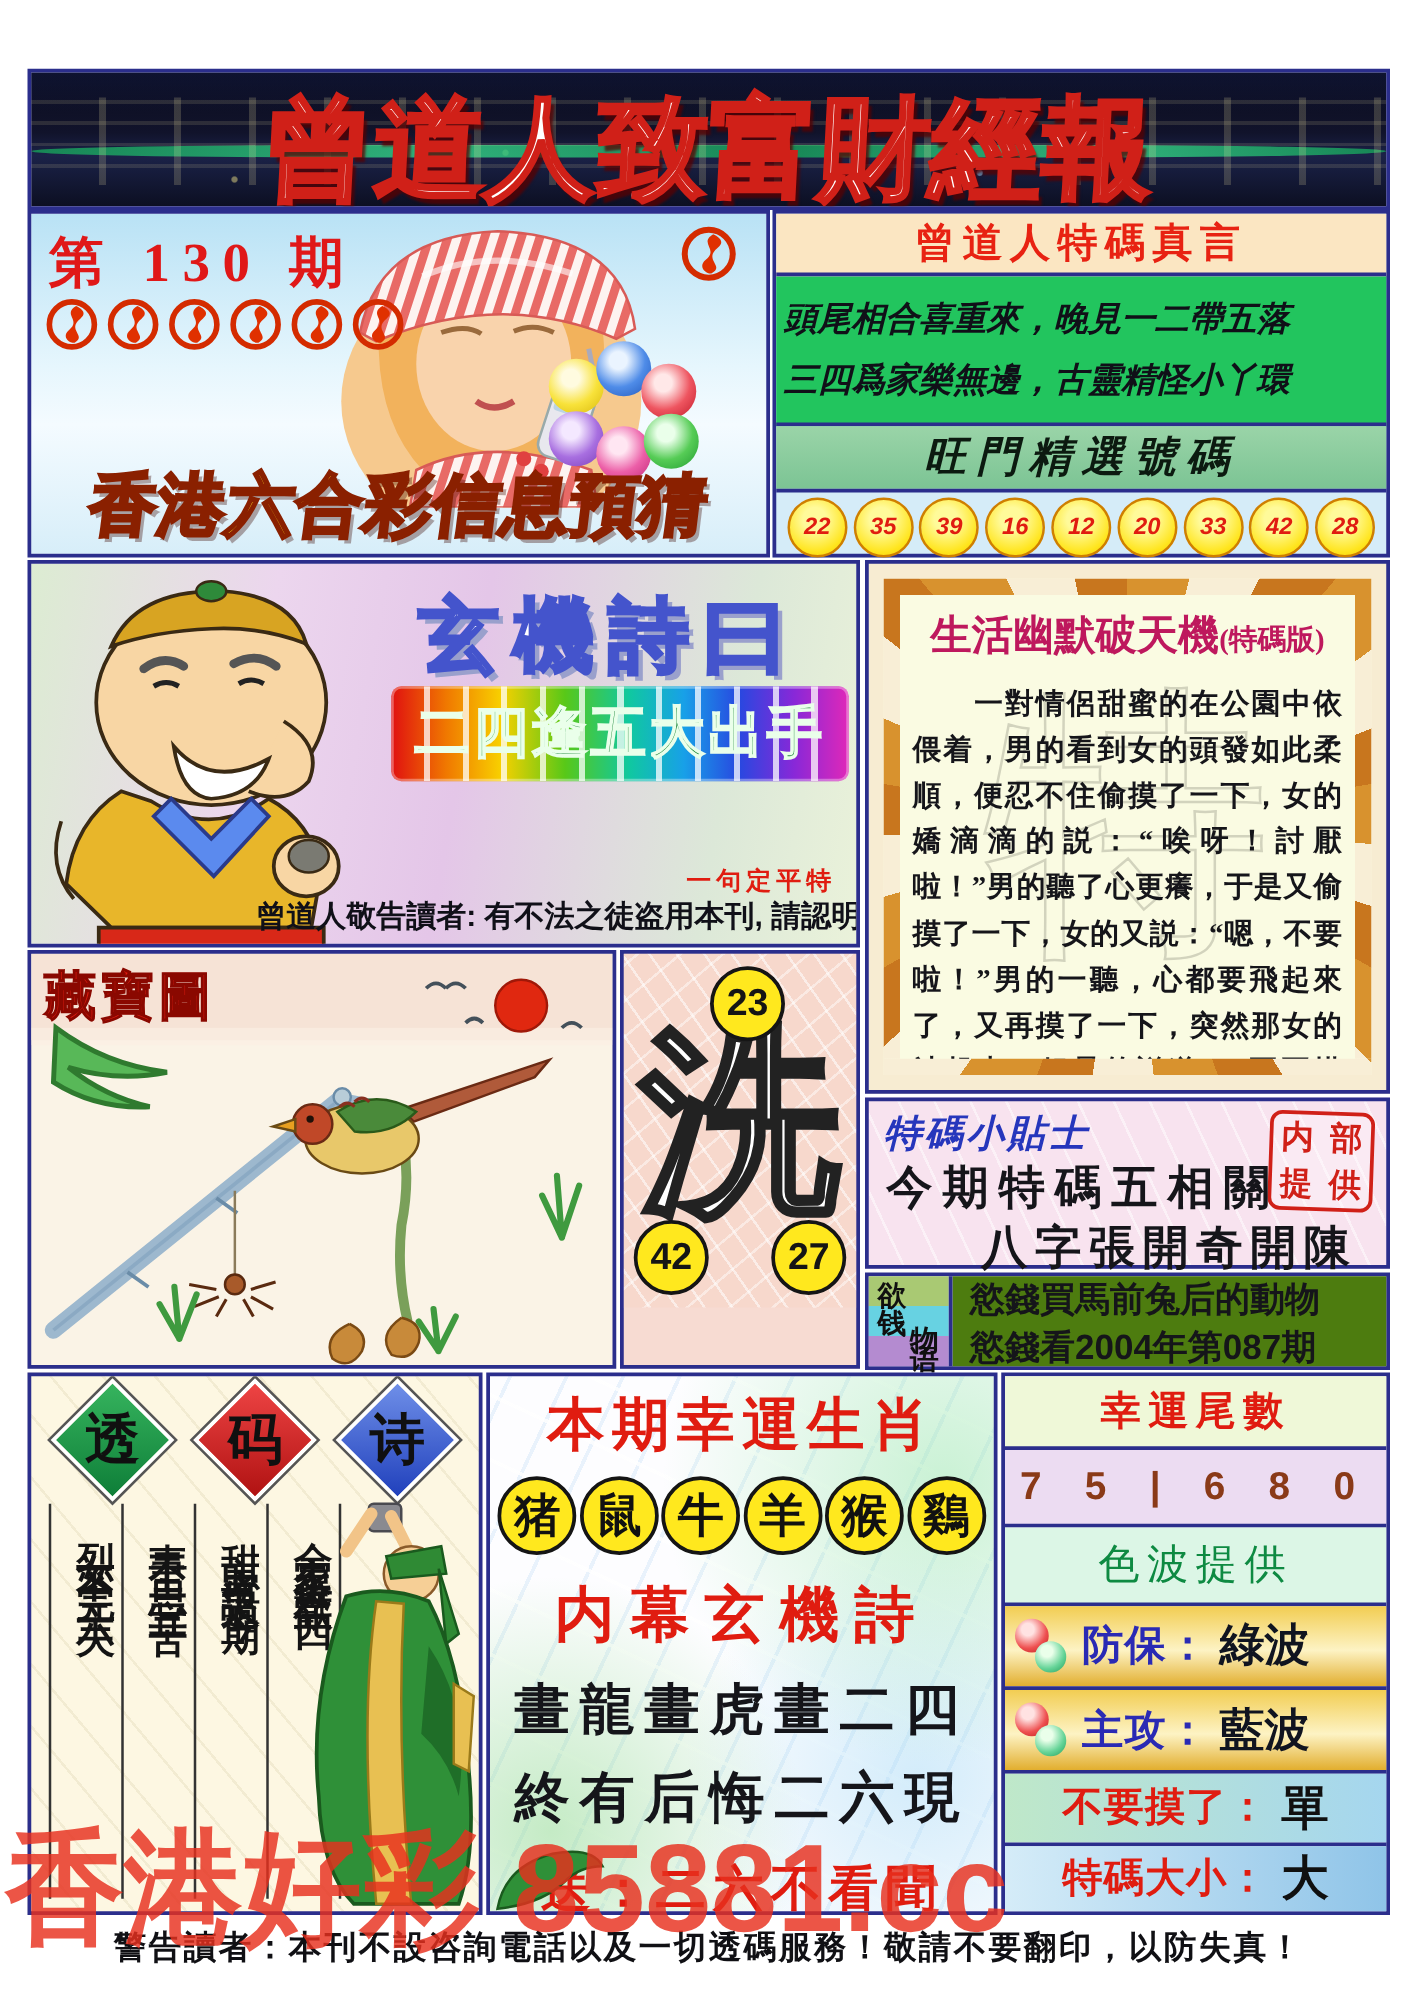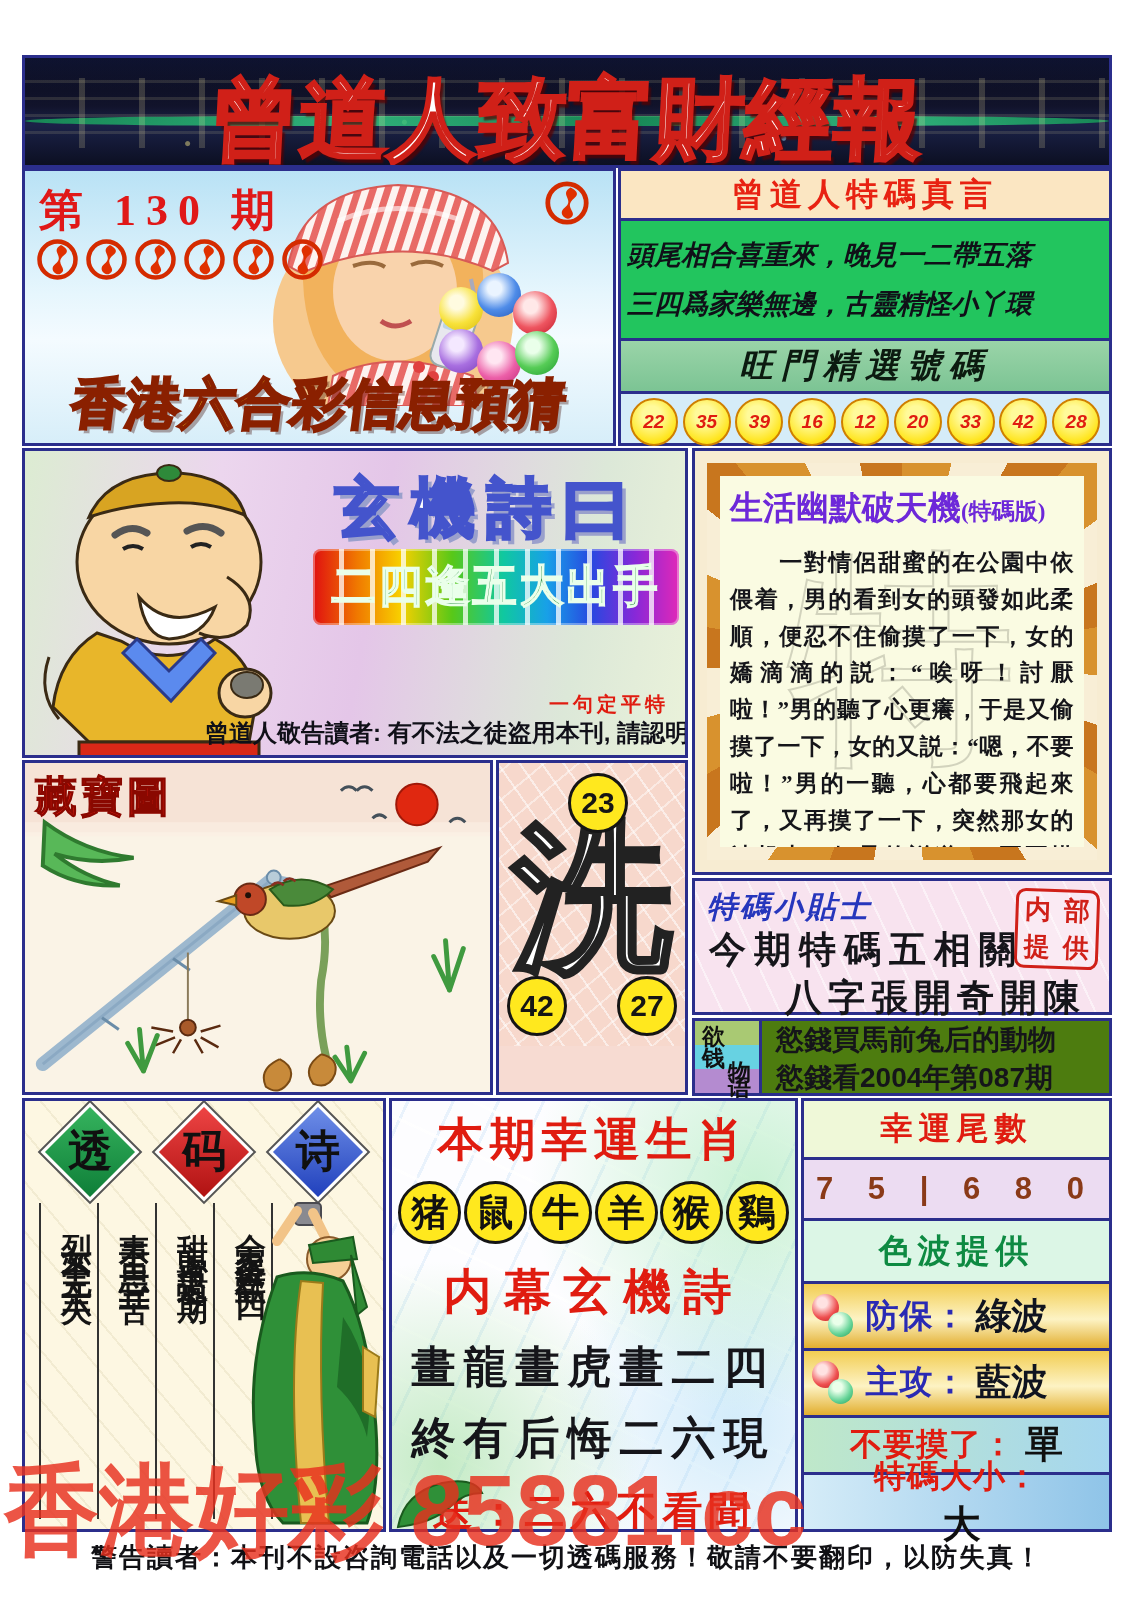--- a/index.html
+++ b/index.html
@@ -83,22 +83,22 @@
 
   
   .oldman{position:absolute;left:-6px;top:6px;width:310px;height:300px;}
 
   
   .joke{left:692px;top:448px;width:420px;height:427px;background:#f7ecd2;padding:12px;}
   .joke-frame{width:100%;height:100%;box-sizing:border-box;border:13px solid;
       border-image:repeating-conic-gradient(#d8922e 0 14deg,#f8eed6 14deg 28deg,#c8761e 28deg 40deg) 13;
       background:#fafbe2;position:relative;overflow:hidden;}
   .joke-inner{position:absolute;inset:0;padding:6px 10px;}
-  .joke-title{text-align:left;margin-top:4px;font-family:"Liberation Serif",serif;
-      font-size:33px;font-weight:900;color:#6d28d9;white-space:nowrap;}
+  .joke-title{text-align:center;margin-top:4px;font-family:"Liberation Serif",serif;
+      font-size:33px;font-weight:900;color:#be185d;white-space:nowrap;}
   .joke-title .suffix{font-size:23px;font-weight:800;}
   .joke-body{margin-top:14px;font-family:"Liberation Serif",serif;font-size:23px;font-weight:700;
       color:#15151a;line-height:1.6;letter-spacing:.5px;text-align:justify;}
   .joke-wm{position:absolute;inset:0;display:flex;align-items:center;justify-content:center;
       font-size:230px;font-weight:400;color:transparent;-webkit-text-stroke:2px rgba(90,90,80,.25);
       font-family:"Liberation Serif",serif;pointer-events:none;}
 
   
   .treasure{left:22px;top:760px;width:471px;height:335px;background:#faf3e6;overflow:hidden;}
   .treasure-label{position:absolute;left:10px;top:6px;z-index:3;font-size:42px;font-weight:900;
@@ -182,24 +182,24 @@
       font-family:"Liberation Serif",serif;flex:0 0 auto;}
   .inner-title{margin-top:16px;text-align:center;font-size:48px;font-weight:900;color:#e01c10;letter-spacing:12px;white-space:nowrap;}
   .zpoem{margin-top:14px;text-align:center;font-size:44px;font-weight:900;color:#15151a;letter-spacing:8px;white-space:nowrap;}
   .zpoem2{margin-top:12px;}
   .gift{margin-top:16px;text-align:center;font-size:40px;font-weight:900;color:#e01c10;letter-spacing:6px;white-space:nowrap;}
   .leaf{position:absolute;left:2px;bottom:0;width:90px;height:56px;}
 
   
   .luckytail{left:801px;top:1098px;width:311px;height:434px;display:flex;flex-direction:column;}
   .lt-row{border-bottom:3px solid #2b2e8c;display:flex;align-items:center;justify-content:center;position:relative;}
-  .lt-row:last-child{border-bottom:none;flex-direction:column;}
+  .lt-row:last-child{border-bottom:none;}
   .lt-title{height:58px;background:#eff8d8;font-size:32px;font-weight:900;color:#e01c10;letter-spacing:6px;}
   .lt-digits{height:60px;background:#ecdcf2;font-size:31px;font-weight:900;color:#8a3a18;letter-spacing:13px;white-space:nowrap;}
-  .lt-wave{height:62px;background:#dcf6e6;font-size:33px;font-weight:700;color:#0e8a42;letter-spacing:6px;}
+  .lt-wave{height:62px;background:#dcf6e6;font-size:33px;font-weight:400;color:#0e8a42;letter-spacing:6px;}
   .lt-gold{height:66px;background:linear-gradient(180deg,#f2cd52,#fdf3c4 55%,#e2ae2e);}
   .lt-gb{height:56px;background:linear-gradient(90deg,#bfe8c9,#a5d6ef);}
   .lt-blue{height:54px;background:linear-gradient(90deg,#d5ecf8,#8fc4e8);}
   .ballpair{position:absolute;left:8px;top:50%;transform:translateY(-50%);width:44px;height:44px;}
   .bp-red{position:absolute;left:0;top:0;width:27px;height:27px;border-radius:50%;
       background:radial-gradient(circle at 38% 32%,#ffe2e2 0 20%,#ee5050 60%,#b81818);}
   .bp-green{position:absolute;left:16px;top:18px;width:25px;height:25px;border-radius:50%;
       background:radial-gradient(circle at 38% 32%,#eaffea 0 20%,#66d498 60%,#1e9a56);}
   .lt-label{font-size:33px;font-weight:900;color:#2a2ab4;letter-spacing:1px;white-space:nowrap;}
   .lt-value{font-size:36px;font-weight:900;color:#101420;margin-left:8px;white-space:nowrap;}

